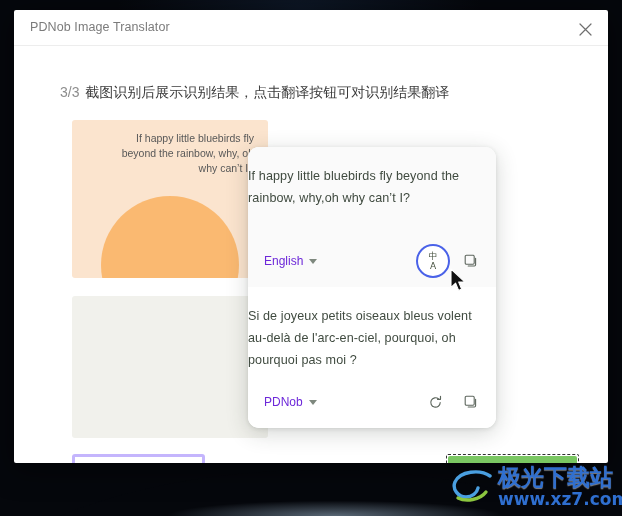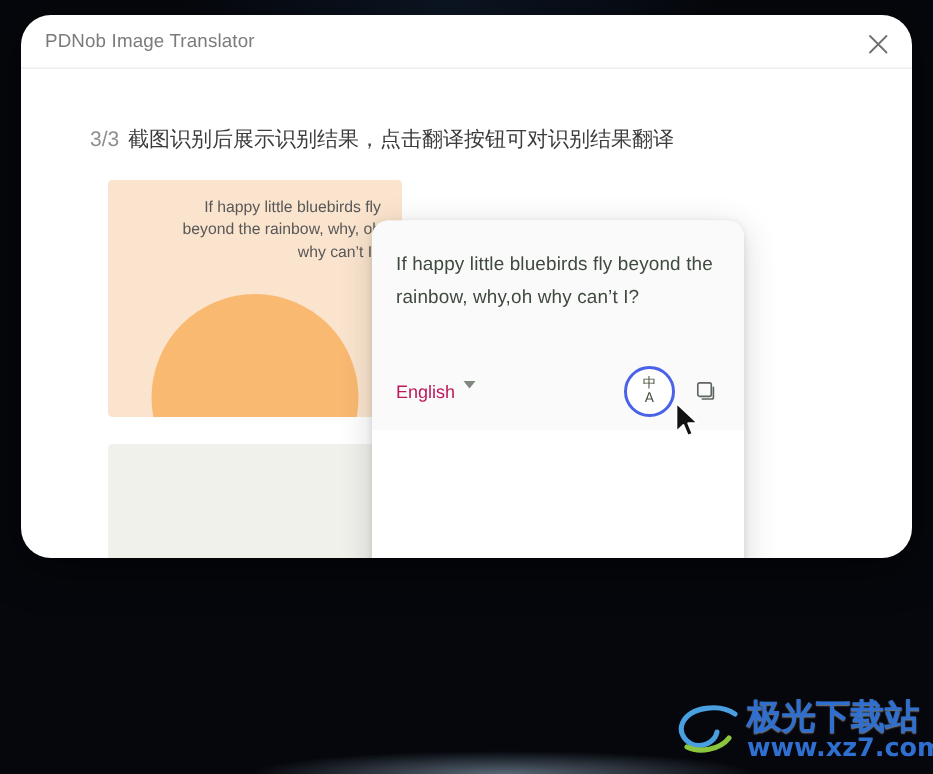--- a/index.html
+++ b/index.html
@@ -44,23 +44,23 @@
     height: 40px;
     background: radial-gradient(ellipse 240px 22px at 50% 100%, rgba(190,220,245,.45), rgba(190,220,245,0) 70%);
   }
 
   
   #dialog {
     position: absolute;
     left: 14px;
     top: 10px;
     width: 594px;
-    height: 362px;
+    height: 453px;
     background: #ffffff;
-    border-radius: 20px;
+    border-radius: 2px;
     box-shadow: 0 6px 28px rgba(0,0,0,.55);
     overflow: hidden;
   }
 
   #titlebar {
     position: relative;
     height: 36px;
     border-bottom: 1px solid #ededed;
   }
   #title-text {
@@ -150,21 +150,21 @@
     top: 137px;
     width: 248px;
     height: 281px;
     background: #ffffff;
     border-radius: 11px;
     box-shadow: 0 5px 22px rgba(40,50,40,.20), 0 1px 4px rgba(40,50,40,.12);
     overflow: hidden;
   }
   .card-pane {
     position: relative;
-    padding: 18px 16px 0 16px;
+    padding: 18px 16px 0 0;
   }
   #pane-source {
     height: 140px;
     background: #fafafa;
   }
   #pane-target {
     height: 141px;
     background: #ffffff;
   }
   .card-body-text {
@@ -177,24 +177,24 @@
     position: absolute;
     left: 16px;
     right: 14px;
     bottom: 14px;
     height: 24px;
     display: flex;
     align-items: center;
   }
   .lang-select {
     display: flex;
-    align-items: flex-start;
+    align-items: center;
     gap: 6px;
     font-size: 12px;
-    color: #be185d;
+    color: #6d28d9;
     cursor: pointer;
   }
   .caret {
     width: 0; height: 0;
     border-left: 4px solid transparent;
     border-right: 4px solid transparent;
     border-top: 5px solid #7e887e;
   }
   .footer-actions {
     margin-left: auto;
@@ -359,20 +359,21 @@
             <svg width="14" height="14" viewBox="0 0 14 14" aria-hidden="true">
               <rect x="1.2" y="1.2" width="9" height="9" rx="1.2" fill="none" stroke="#5d665d" stroke-width="1.1"></rect>
               <path d="M11.6 4.2 v6.6 a1.2 1.2 0 0 1 -1.2 1.2 H4.2" fill="none" stroke="#5d665d" stroke-width="1.1" stroke-linecap="round"></path>
             </svg>
           </div>
         </div>
       </div>
     </div>
 
     <div class="card-pane" id="pane-target">
+      <div class="card-body-text">Si de joyeux petits oiseaux bleus volent au-delà de l'arc-en-ciel, pourquoi, oh pourquoi pas moi ?</div>
       <div class="card-footer">
         <div class="lang-select">
           <span>PDNob</span>
           <span class="caret"></span>
         </div>
         <div class="footer-actions">
           <div class="icon-btn">
             <svg width="15" height="15" viewBox="0 0 15 15" aria-hidden="true">
               <path d="M12.2 7.5 a4.7 4.7 0 1 1 -1.6 -3.55" fill="none" stroke="#5d665d" stroke-width="1.15" stroke-linecap="round"></path>
               <path d="M12.5 1.3 L12.5 4.3 L9.5 4.3" fill="none" stroke="#5d665d" stroke-width="1.15" stroke-linecap="round" stroke-linejoin="round"></path>

